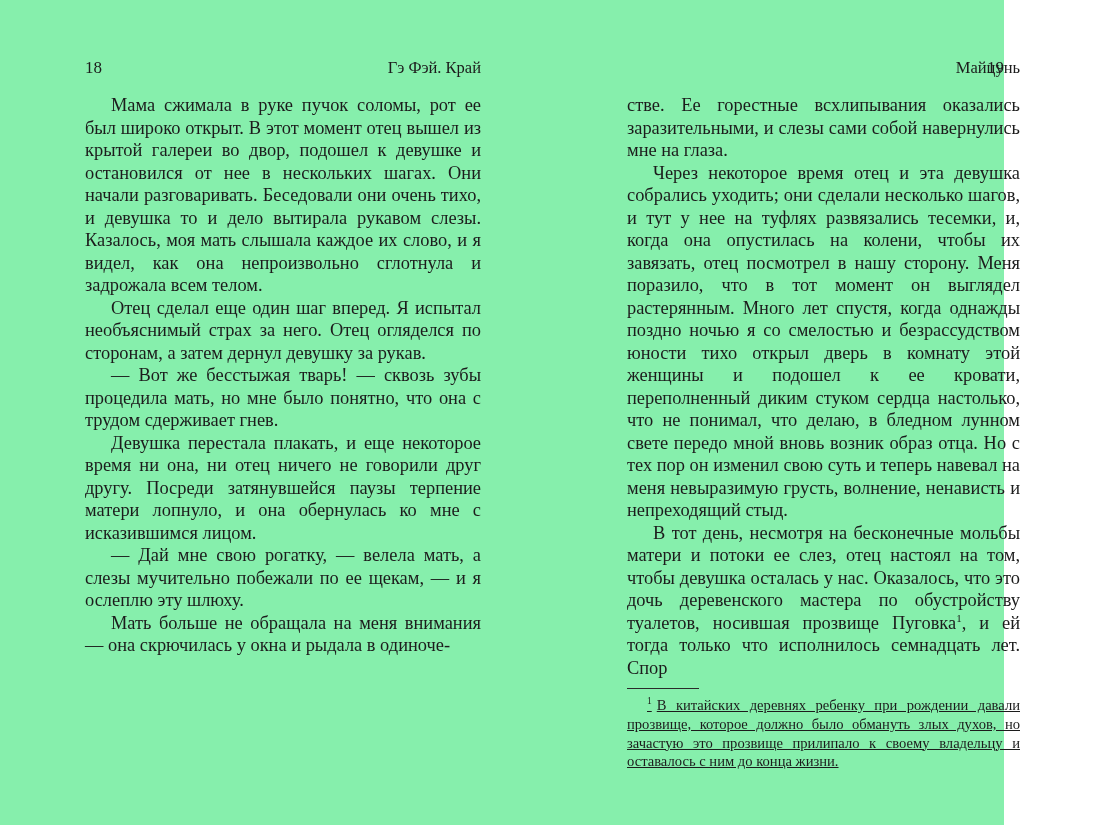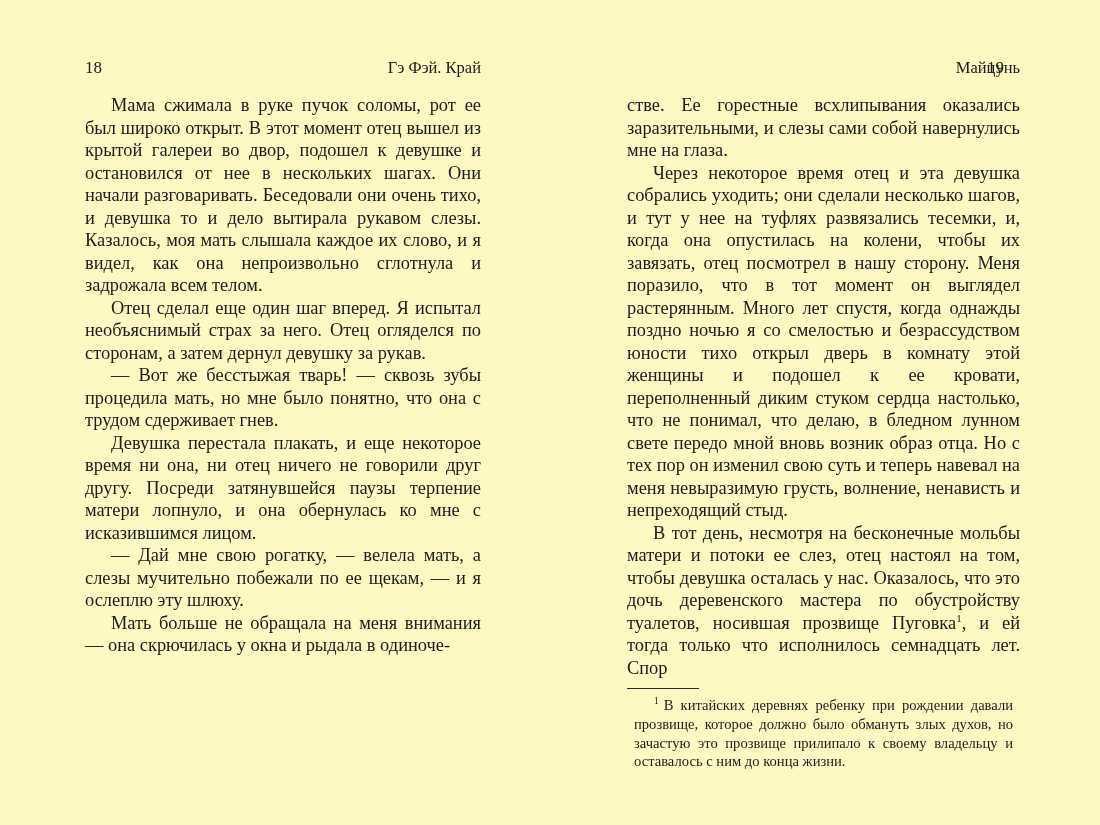--- a/index.html
+++ b/index.html
@@ -5,23 +5,23 @@
   html, body {
     margin: 0;
     padding: 0;
     width: 1100px;
     height: 825px;
     background: #ffffff;
     overflow: hidden;
   }
   .spread {
     position: relative;
-    width: 1100px;
+    width: 1004px;
     height: 825px;
-    background: #fef9c3;
+    background: #86efac;
     font-family: "Liberation Serif", "DejaVu Serif", serif;
     color: #1c1c1c;
   }
   .page {
     position: absolute;
     top: 0;
     height: 825px;
   }
   .page-left  { left: 85px;  width: 396px; }
   .page-right { left: 627px; width: 393px; }
@@ -72,26 +72,27 @@
   .footnote {
     margin-top: 9px;
   }
   .fn-rule {
     width: 72px;
     height: 0;
     border-top: 1.6px solid #2a2a2a;
     margin: 0 0 7px 0;
   }
   .fn-text {
-    margin: 7px;
+    margin: 0;
     font-size: 14.6px;
     line-height: 18.8px;
     text-align: justify;
     text-indent: 20px;
     hyphens: auto;
+    text-decoration: underline;
     -webkit-hyphens: auto;
   }
   .fn-text sup.fn-ref { margin-right: 5px; font-size: 9.5px; }
 </style>
 </head>
 <body>
 
 <div class="spread">
 
   <section class="page page-left">

